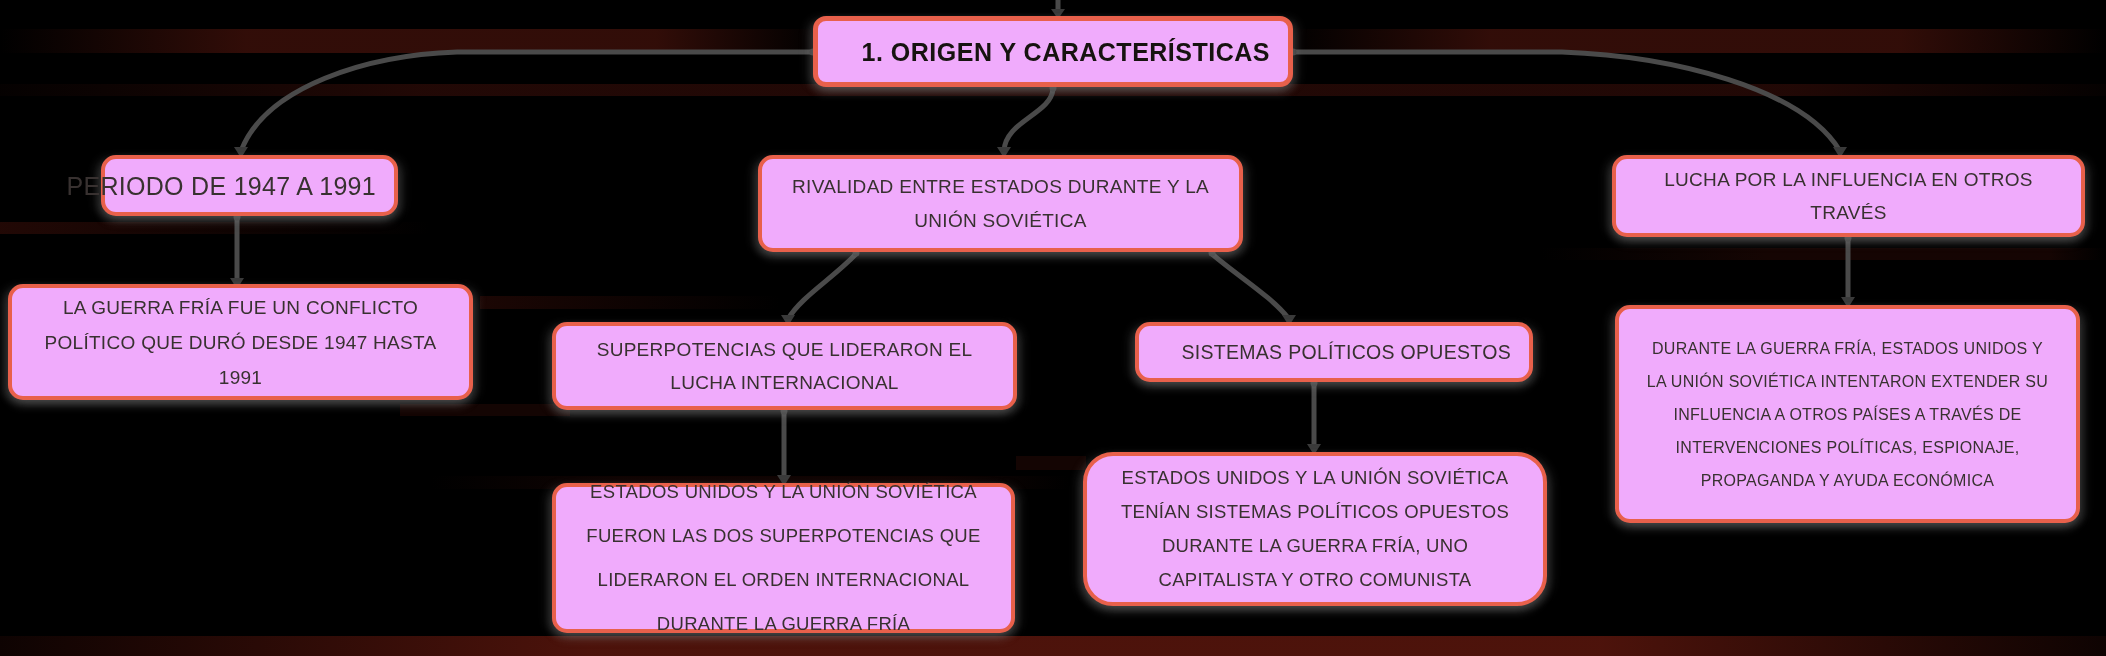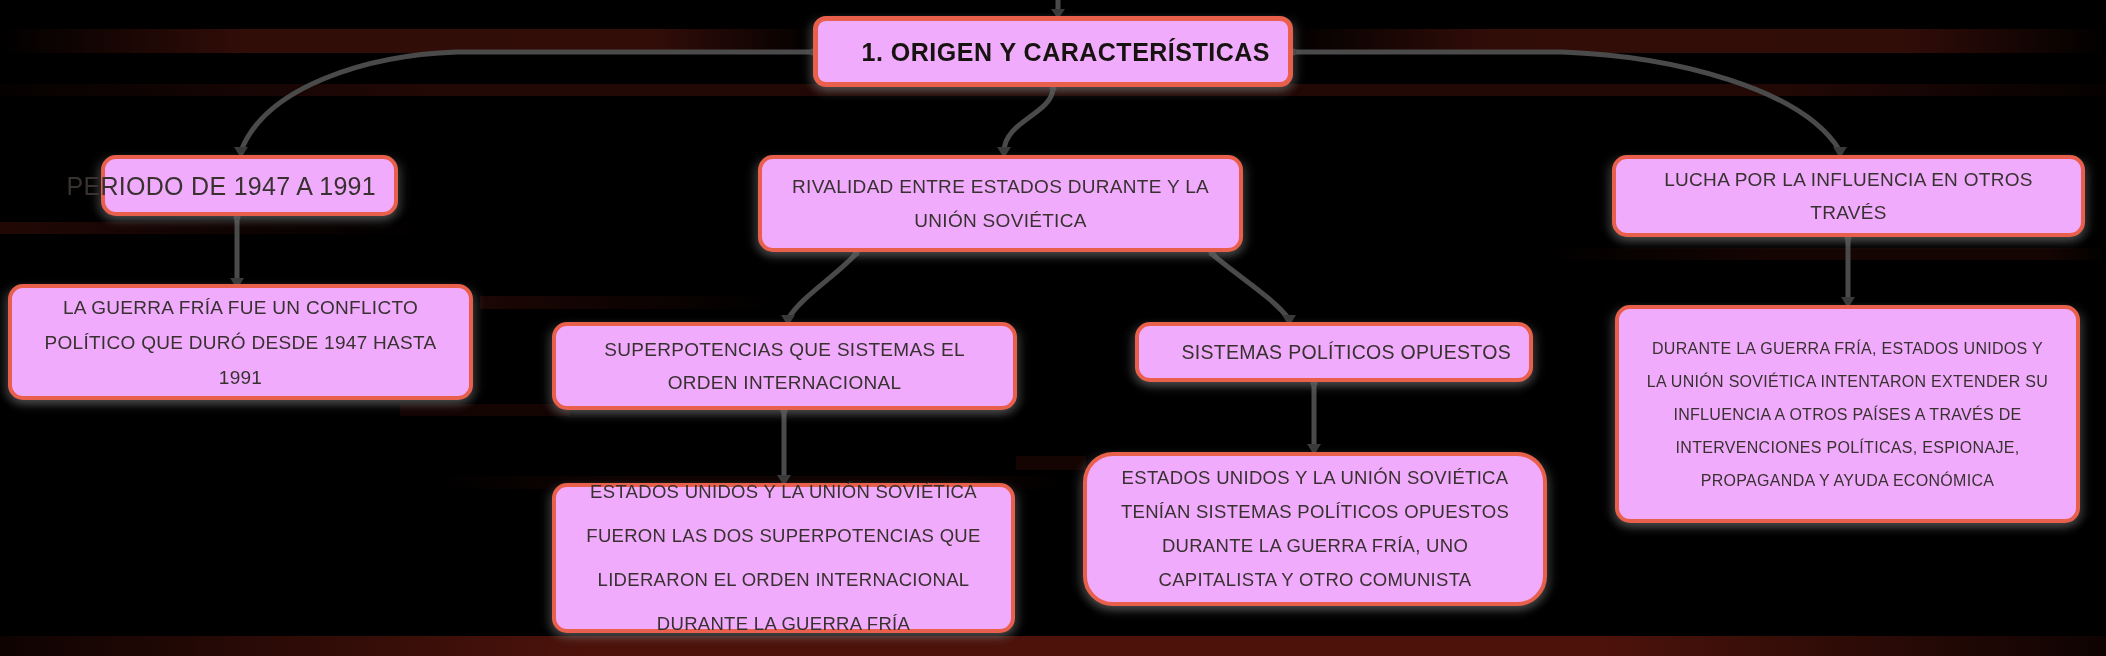--- a/index.html
+++ b/index.html
@@ -90,21 +90,21 @@
 
   <div class="node" style="left:1612px;top:155px;width:473px;height:82px;font-size:19px;line-height:33px;">
     <span class="txt">LUCHA POR LA INFLUENCIA EN OTROS TRAVÉS</span>
   </div>
 
   <div class="node" style="left:8px;top:284px;width:465px;height:116px;font-size:19px;line-height:35px;">
     <span class="txt">LA GUERRA FRÍA FUE UN CONFLICTO POLÍTICO QUE DURÓ DESDE 1947 HASTA 1991</span>
   </div>
 
   <div class="node" style="left:552px;top:322px;width:465px;height:88px;font-size:19px;line-height:33px;">
-    <span class="txt">SUPERPOTENCIAS QUE SISTEMAS EL ORDEN INTERNACIONAL</span>
+    <span class="txt">SUPERPOTENCIAS QUE LIDERARON EL LUCHA INTERNACIONAL</span>
   </div>
 
   <div class="node single" style="left:1135px;top:322px;width:398px;height:60px;font-size:19.5px;">
     <span class="txt">SISTEMAS POLÍTICOS OPUESTOS</span>
   </div>
 
   <div class="node" style="left:552px;top:483px;width:463px;height:150px;font-size:18.5px;line-height:44px;">
     <span class="txt">ESTADOS UNIDOS Y LA UNIÓN SOVIÉTICA FUERON LAS DOS SUPERPOTENCIAS QUE LIDERARON EL ORDEN INTERNACIONAL DURANTE LA GUERRA FRÍA</span>
   </div>
 

